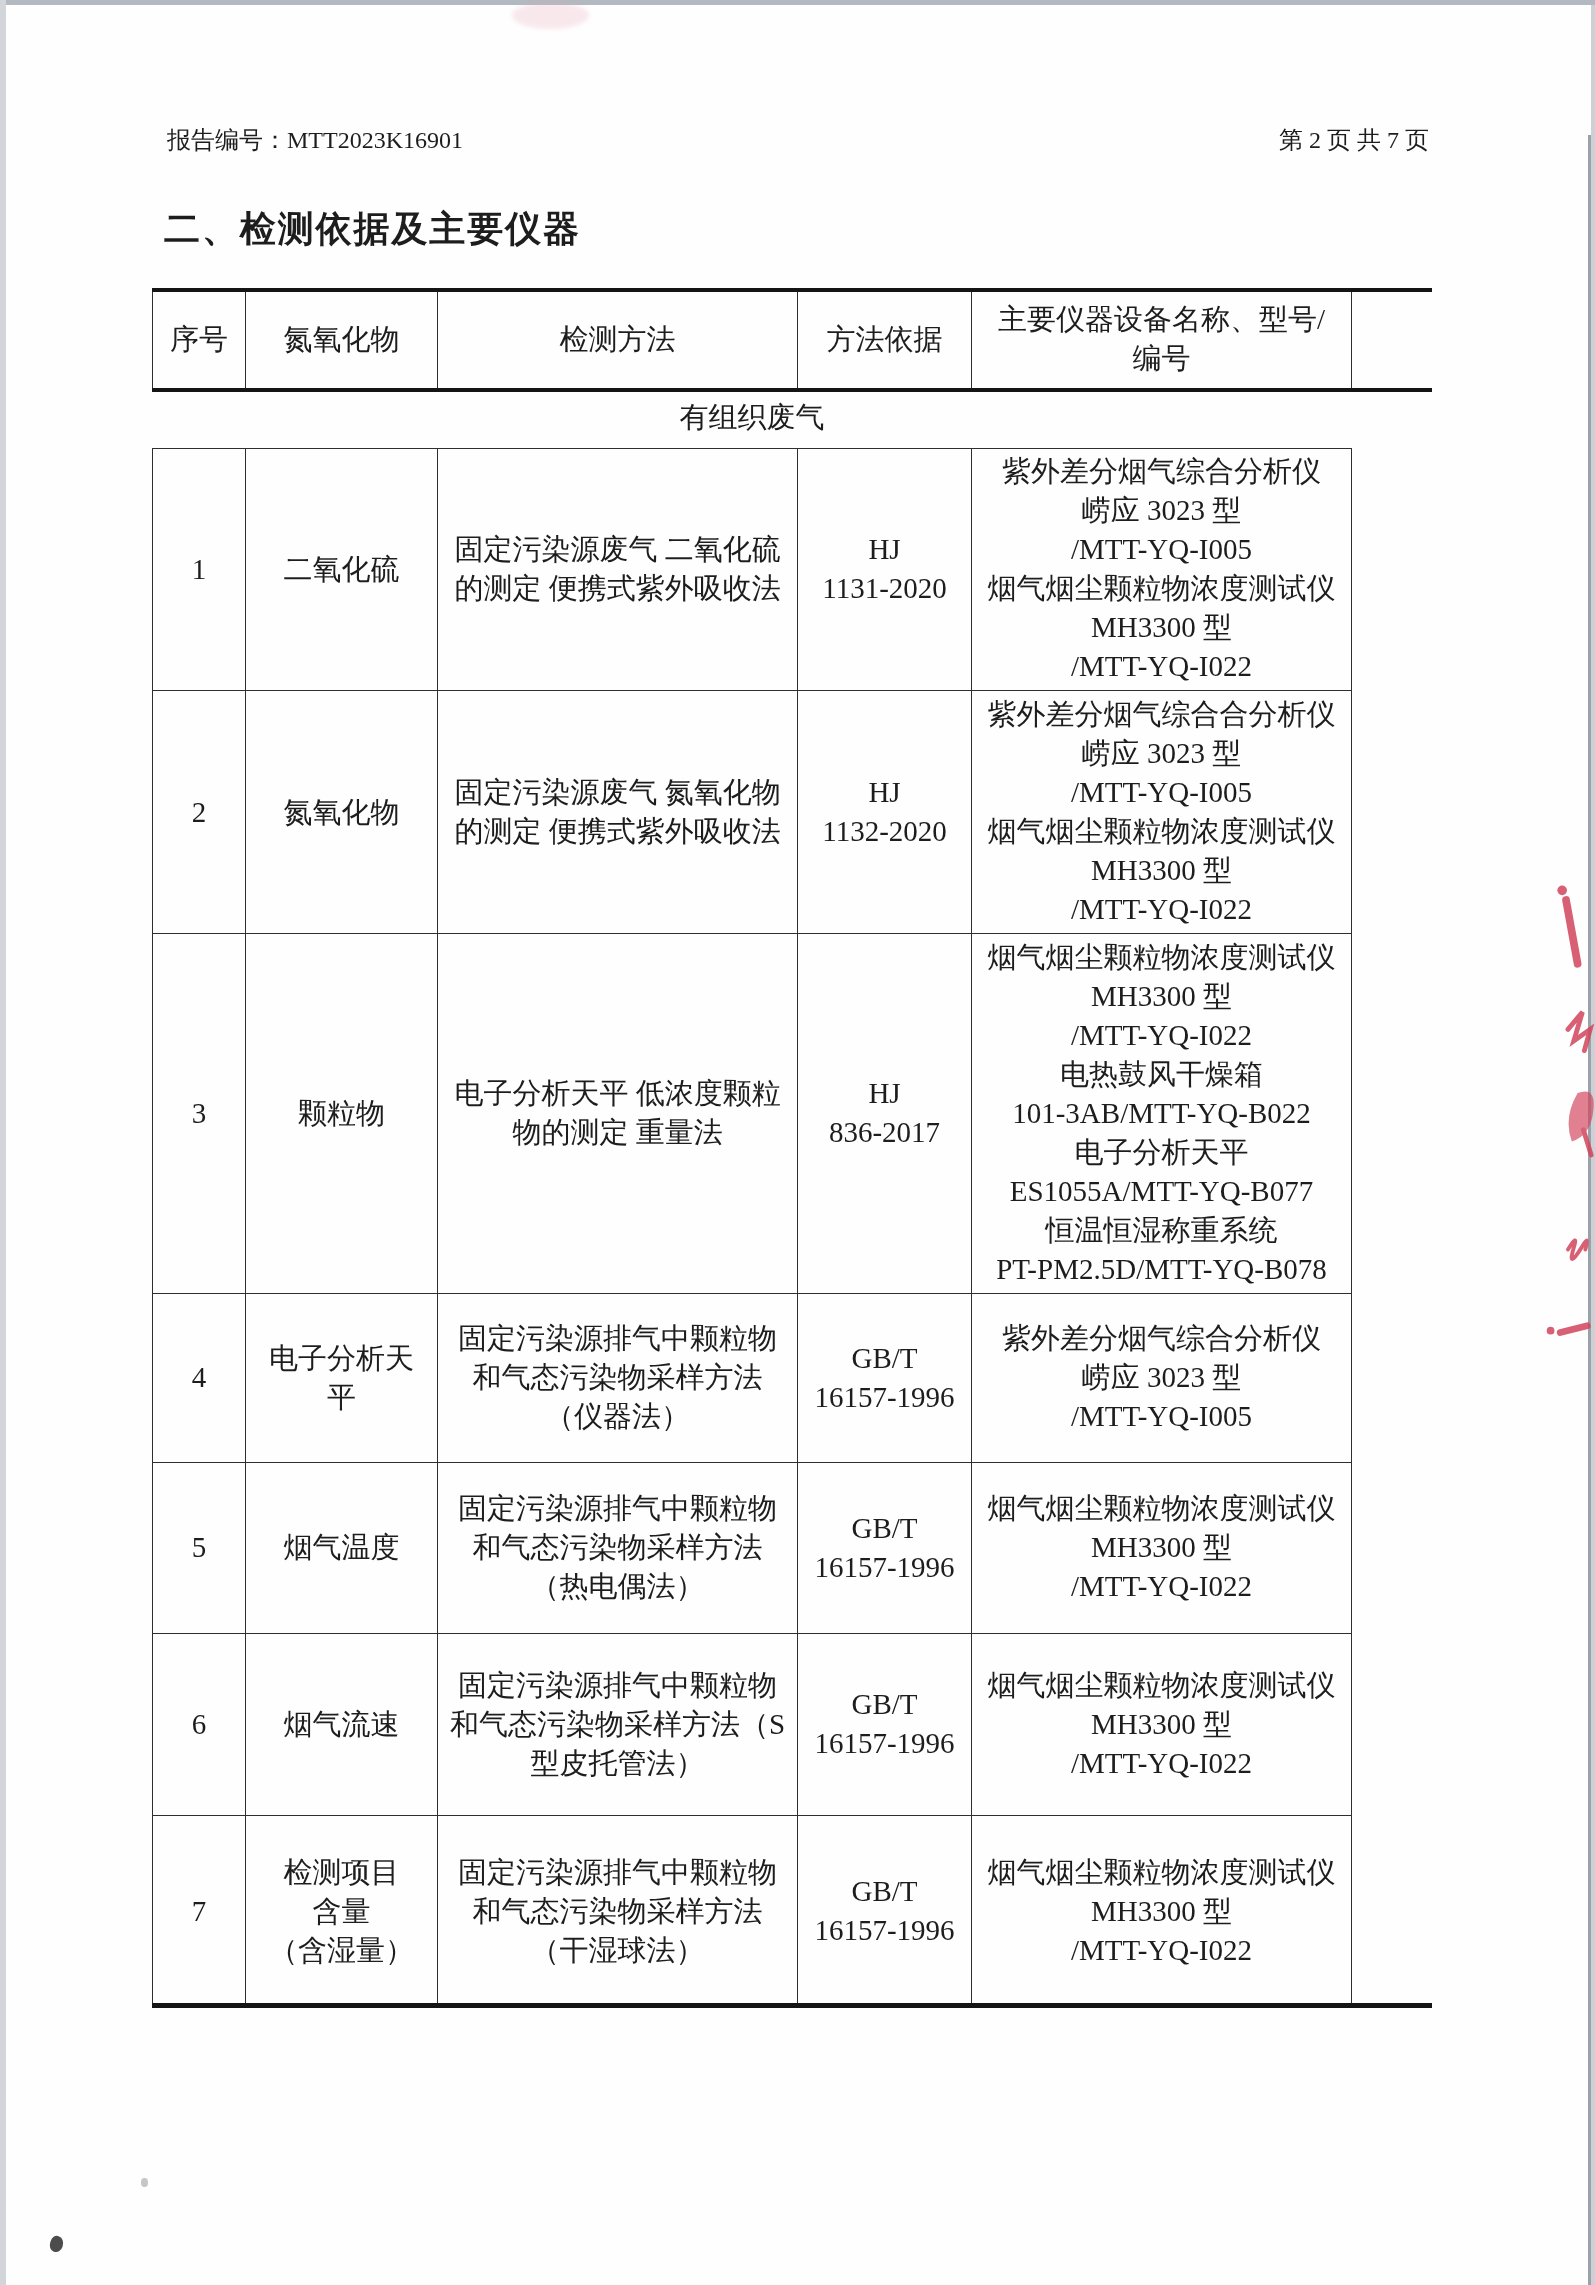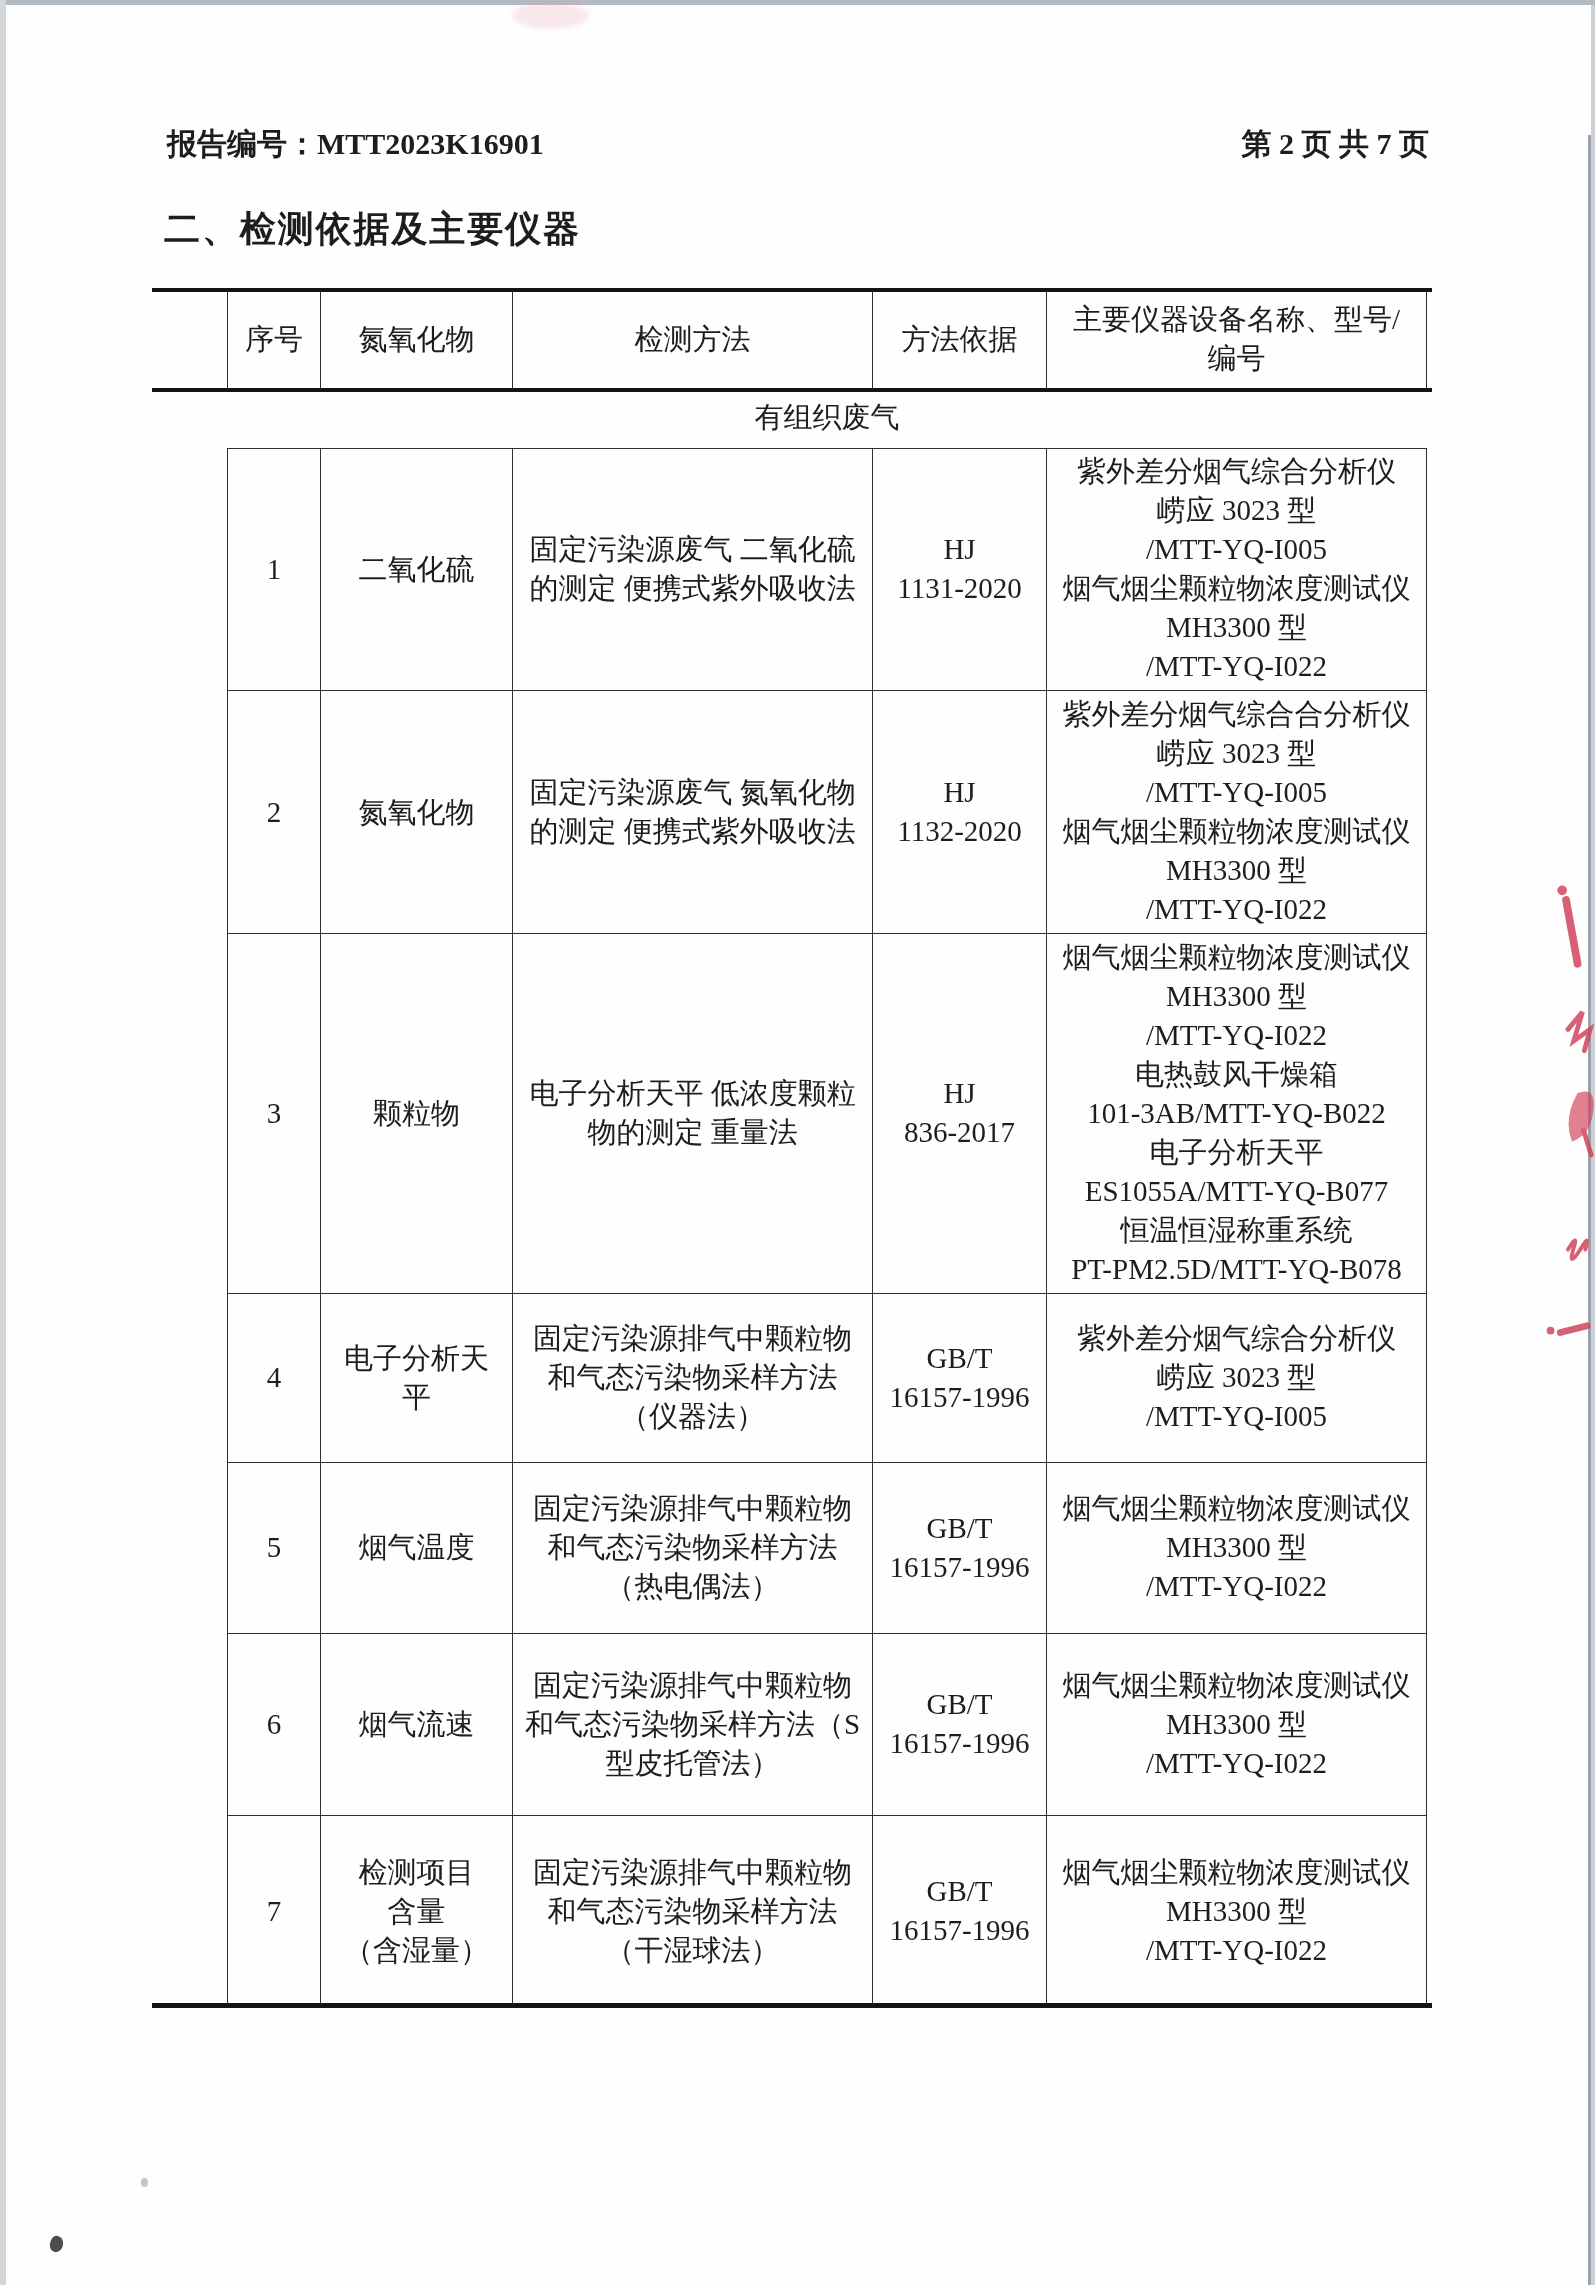--- a/index.html
+++ b/index.html
@@ -16,32 +16,31 @@
   
   .scan-top   { position:absolute; left:0; top:0; width:100%; height:4.8px; background:#b2b9c0; }
   .scan-left  { position:absolute; left:0; top:0; width:5.8px; height:100%; background:#d2d6da; }
   .scan-right { position:absolute; left:1588px; top:135px; width:2.9px; height:2150px; background:#9aa1a8; }
   .scan-right-pad { position:absolute; left:1591px; top:0; width:3.9px; height:100%; background:#ccd1d6; }
   .pink-smudge { position:absolute; left:512px; top:1.9px; width:77px; height:27px;
     background:#e8a8b8; opacity:.25; border-radius:50%; filter:blur(1.9px); }
 
   
   .doc-header { position:absolute; left:167px; top:124px; width:1262px;
-    display:flex; justify-content:space-between; font-size:30px;font-weight:bold; }
+    display:flex; justify-content:space-between; font-size:24px; }
   .section-title { position:absolute; left:164px; top:205px; font-size:36px; font-weight:bold; letter-spacing:1.9px; }
 
   
   .tbl-wrap { position:absolute; left:152px; top:290px; width:1280px; }
   .rule { position:absolute; left:0; right:0; background:#141414; z-index:3; }
   .rule-top    { top:-1.9px;  height:3.9px; }
   .rule-hdr    { top:98px; height:3.9px; }
   .rule-bottom { bottom:-1.9px; height:4.8px; }
 
   table.main {
-    margin-left:75px;
     width:1199px;
     border-collapse:collapse;
     table-layout:fixed;
     font-size:29px;
     line-height:39px;
   }
   table.main th, table.main td {
     border-left:1.9px solid #2e2e2e;
     border-right:1.9px solid #2e2e2e;
     text-align:center;

